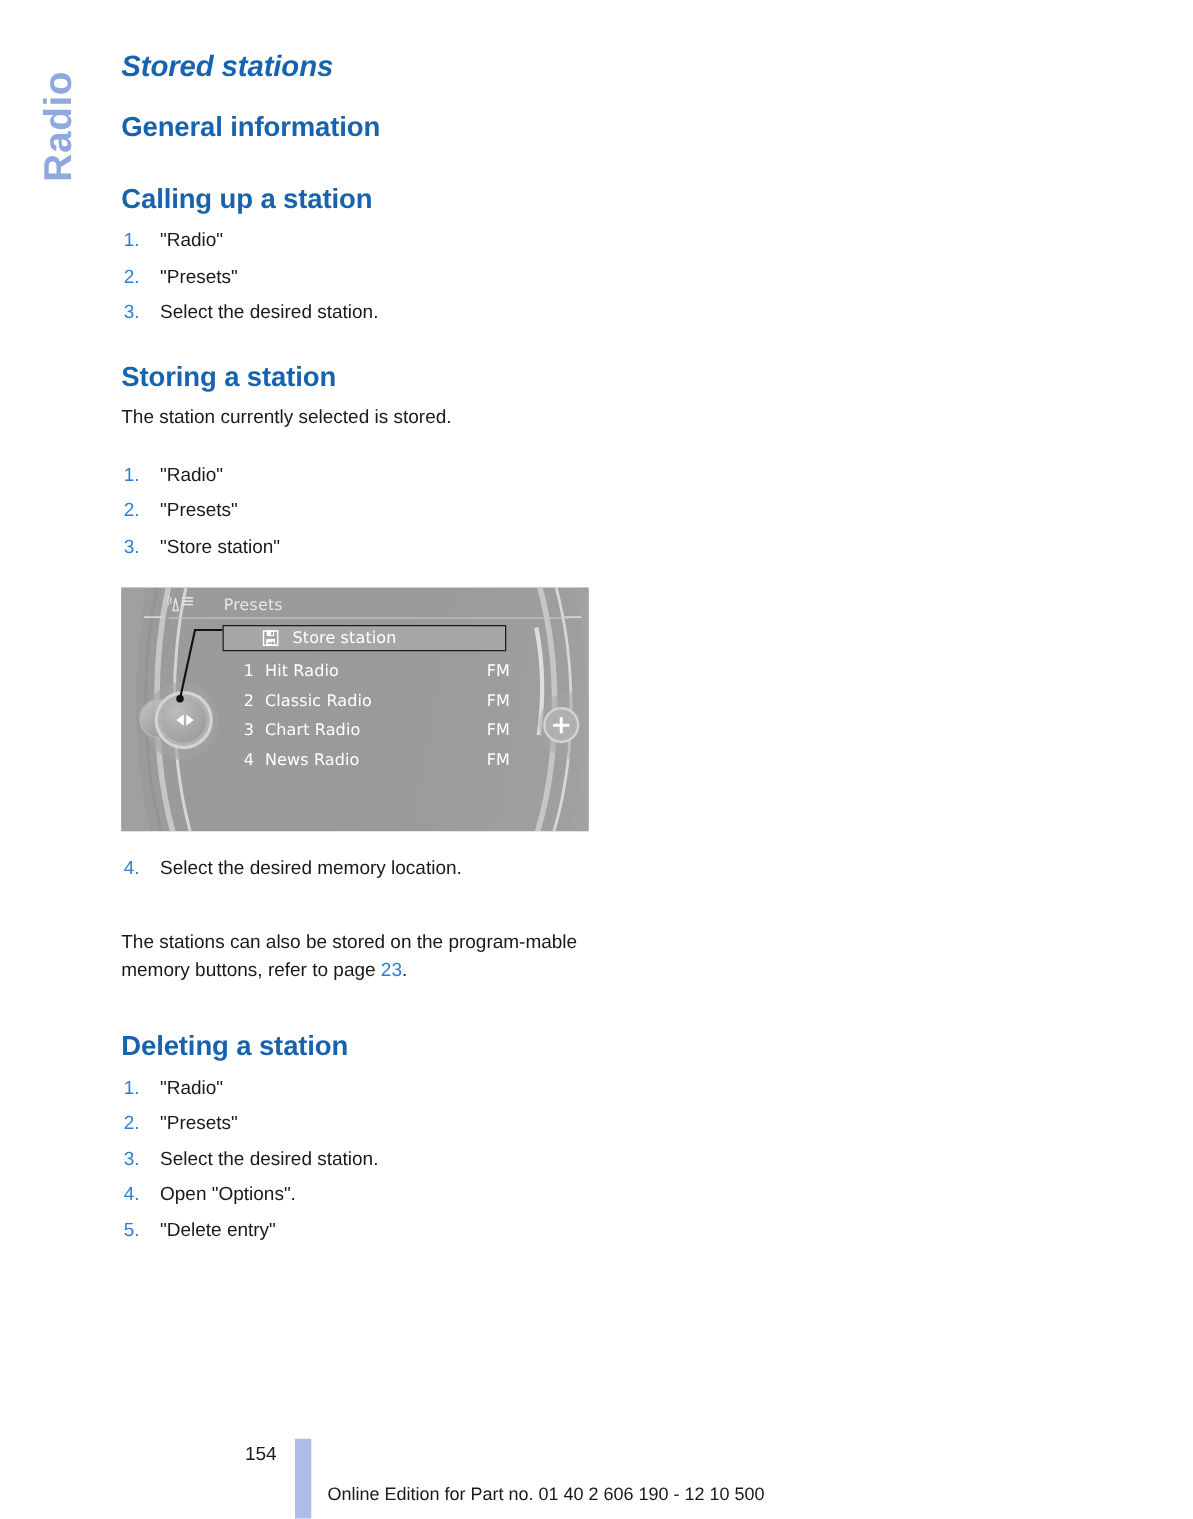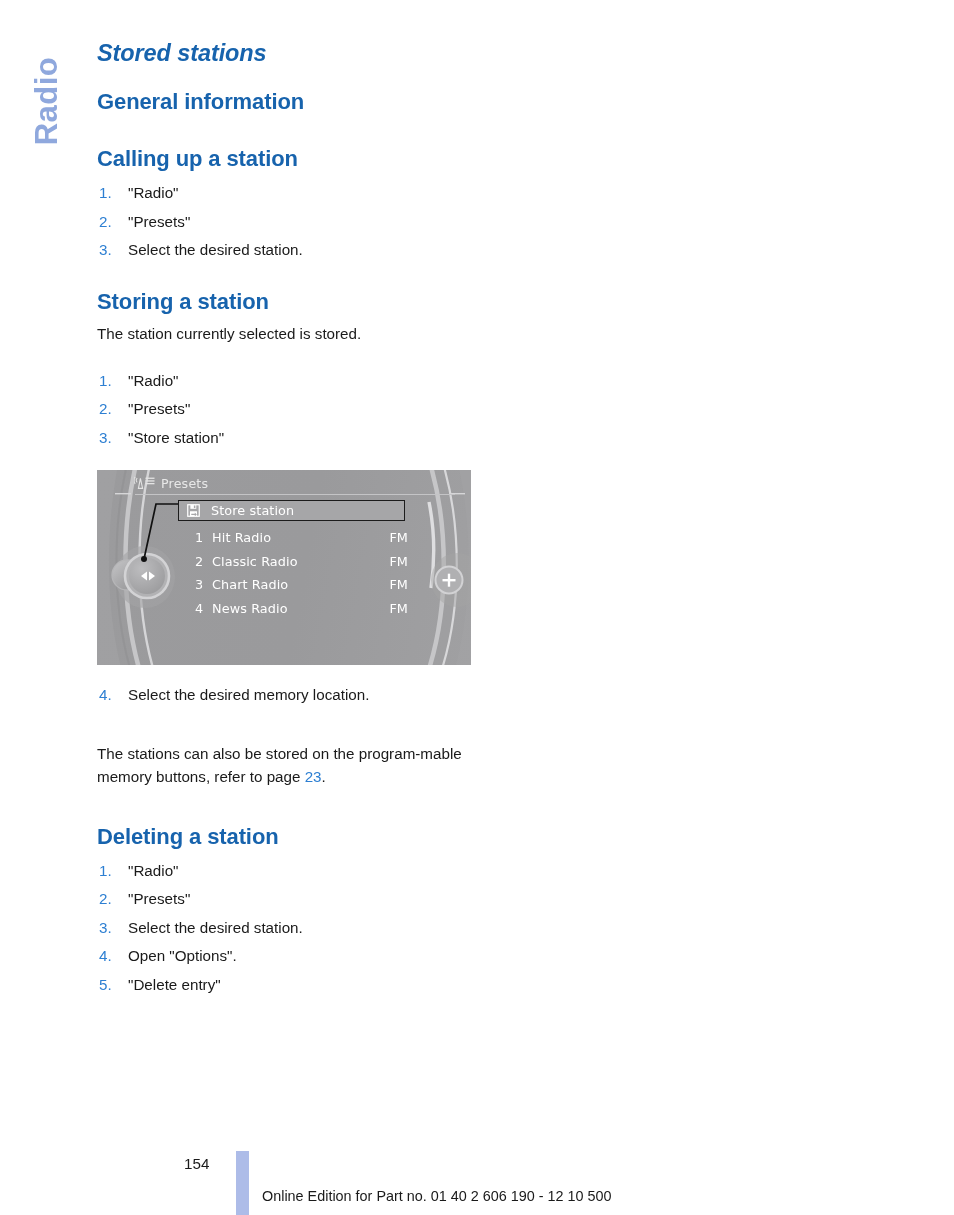--- a/index.html
+++ b/index.html
@@ -127,35 +127,36 @@
     left: 37px; top: 3px;
     width: 320px; height: 20px;
     display: flex; align-items: center;
   }
   .idrive-header-icon { width: 22px; height: 14px; margin-right: 5px; }
   .idrive-header-text {
     font-size: 12.6px;
     color: #e8e8e8;
     font-family: "DejaVu Sans", sans-serif;
     letter-spacing: 0.2px;
+    margin-left: 18px;
   }
   .idrive-divider {
     position: absolute;
     left: 38px; top: 24px;
     width: 320px; height: 1px;
     background: #c4c4c6;
   }
   .row-store {
     position: absolute;
     left: 81px; top: 30px;
     width: 227px; height: 21px;
     background: #a6a6a8;
     border: 1.6px solid #1c1c1c;
     display: flex; align-items: center;
-    padding-left: 8px;
+    padding-left: 31px;
   }
   .floppy-icon { width: 13px; height: 13px; margin-right: 11px; }
   .row-store-label {
     font-size: 12.8px; color: #ffffff;
     font-family: "DejaVu Sans", sans-serif;
     letter-spacing: 0.1px;
   }
   .preset-list {
     position: absolute;
     left: 98px; top: 56px;
@@ -171,21 +172,21 @@
   }
   .preset-index { width: 17px; flex: 0 0 17px; }
   .preset-name { flex: 1 1 auto; }
   .preset-band { flex: 0 0 auto; }
 
   .callout-line { position: absolute; left: 0; top: 0; width: 374px; height: 195px; pointer-events: none; }
 
   
   .footer-pageno {
     position: absolute;
-    left: 184px; top: 1155px;
+    left: 196px; top: 1155px;
     font-size: 15.2px;
     color: #1a1a1a;
   }
   .footer-bar {
     position: absolute;
     left: 236px; top: 1151px;
     width: 13px; height: 64px;
     background: #adbce8;
   }
   .footer-note {

